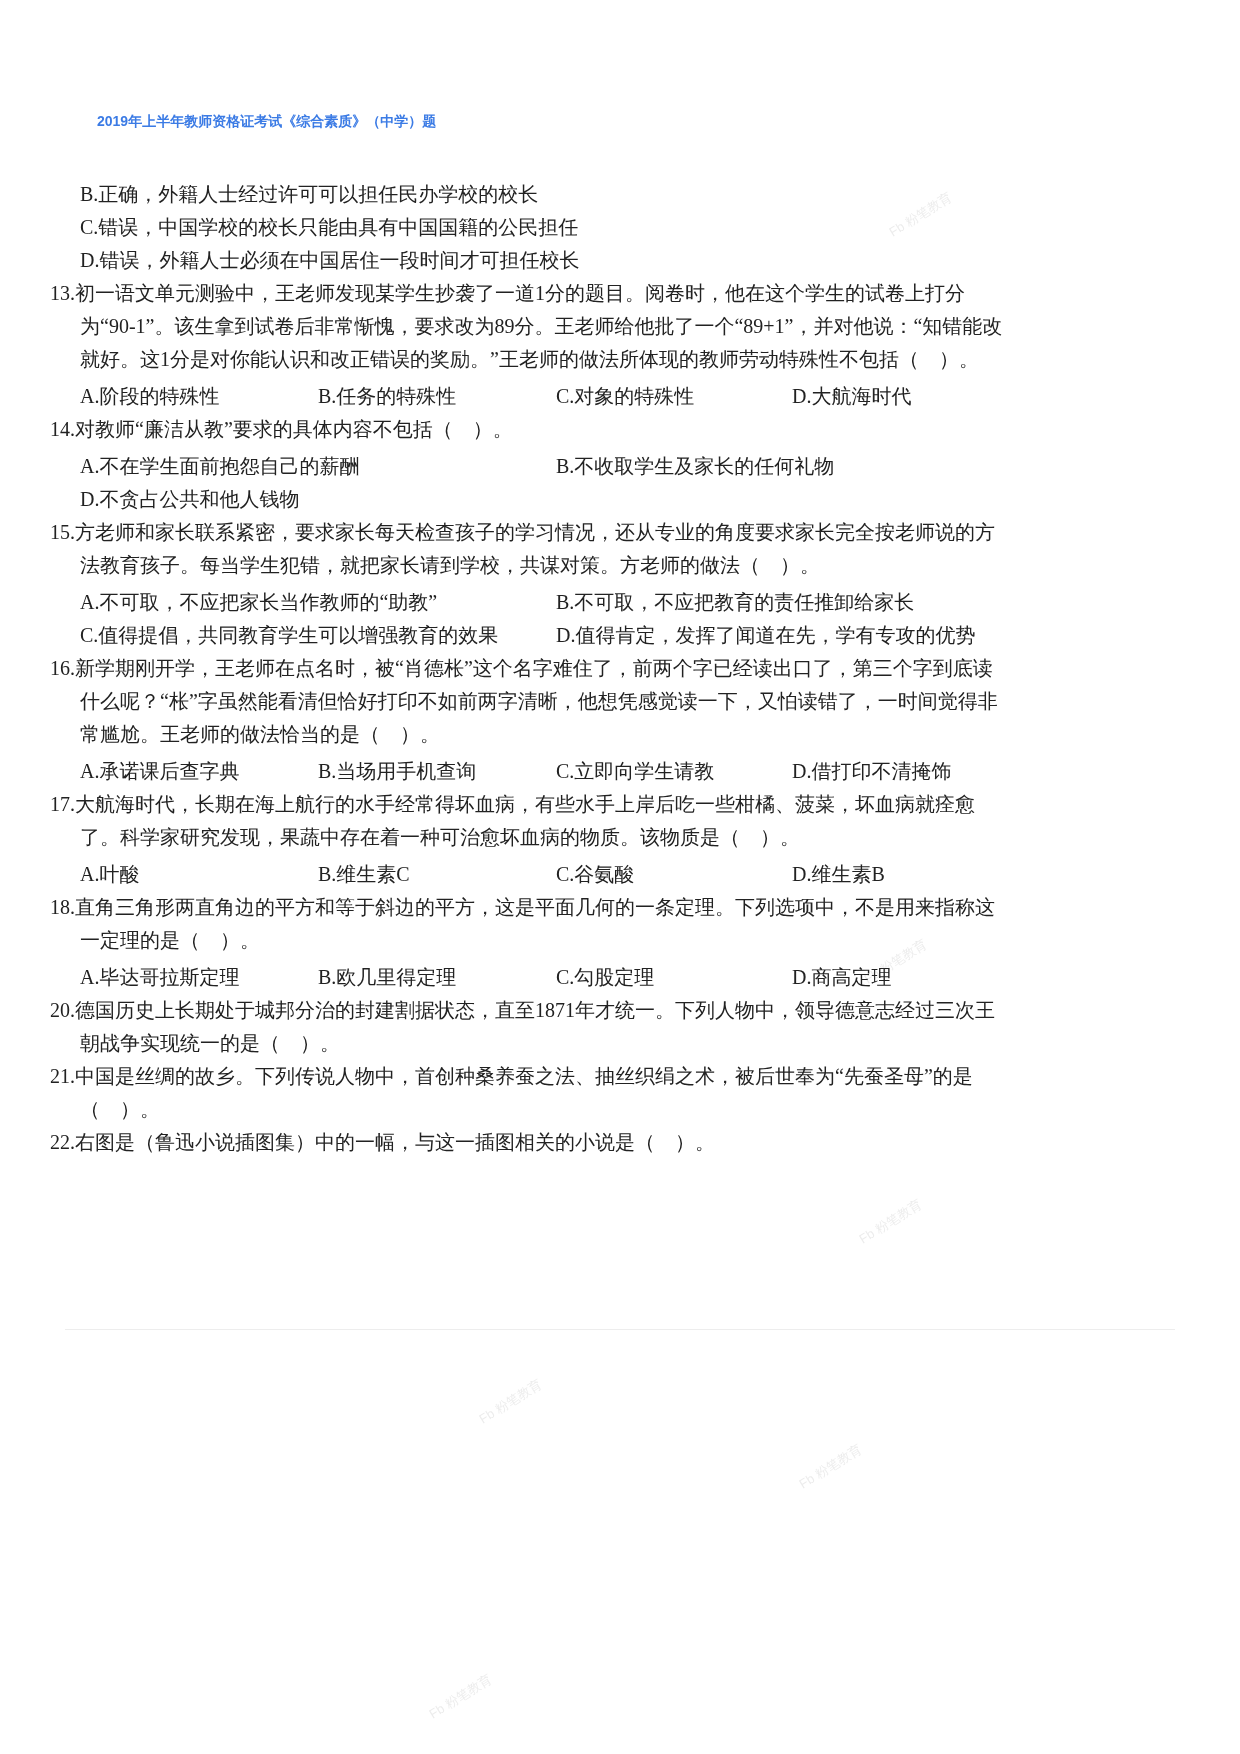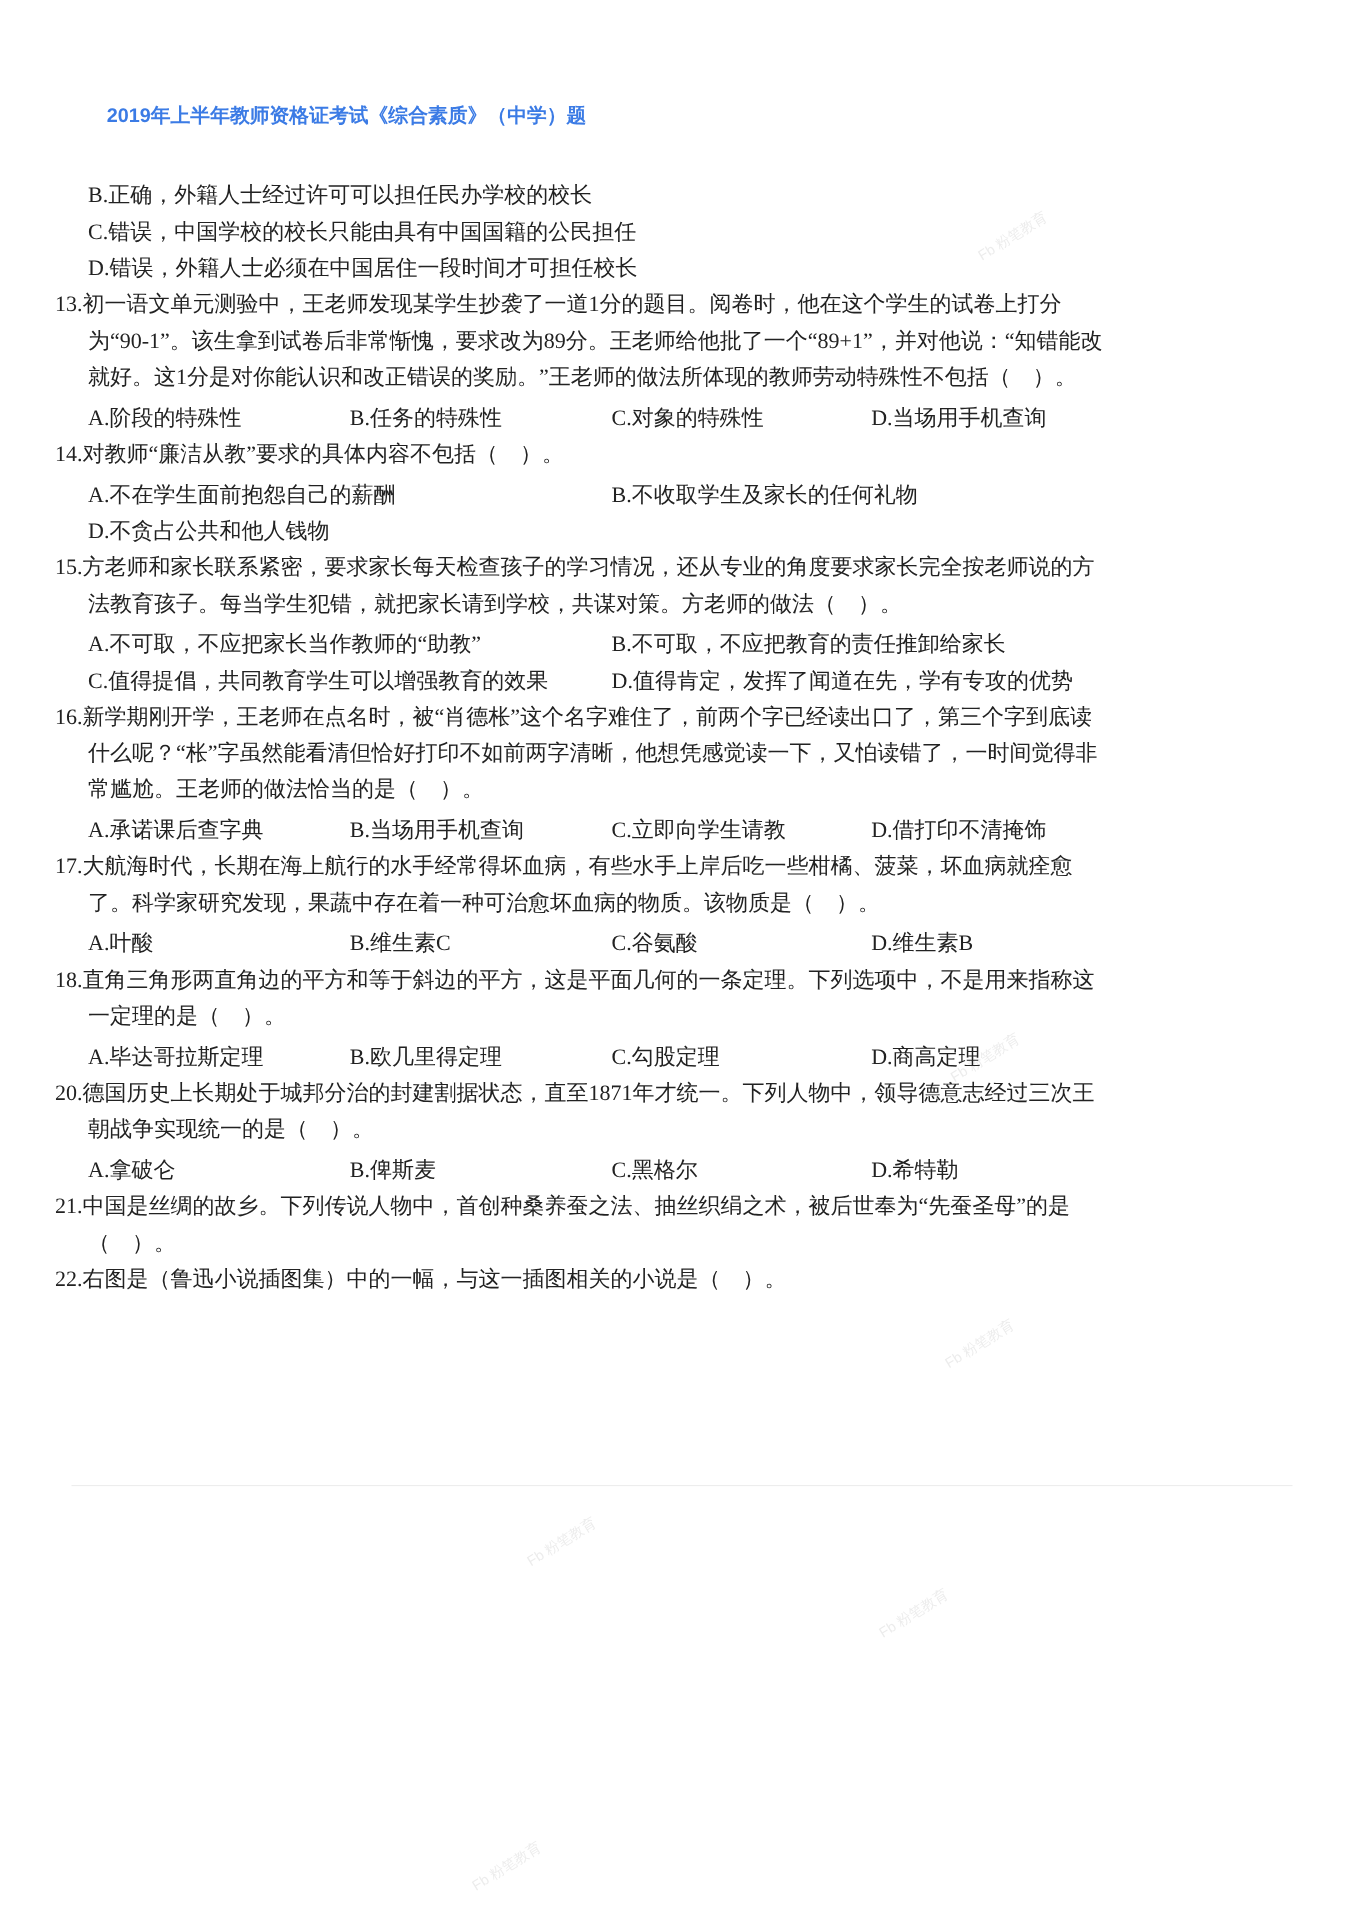--- a/index.html
+++ b/index.html
@@ -11,24 +11,24 @@
     box-sizing: border-box;
     padding-top: 92px;
     font-family: "Liberation Serif", "DejaVu Serif", serif;
     color: #222222;
     font-size: 20px;
     line-height: 33px;
     overflow: hidden;
   }
   .title {
     font-family: "Liberation Sans", "DejaVu Sans", sans-serif;
-    font-size: 18px;
+    font-size: 14px;
     font-weight: 600;
     color: #3B7BE5;
-    margin: 0 0 0 97px;
+    margin: 16px 0 0 97px;
     line-height: 26px;
   }
   .content { margin-left: 50px; width: 962px; }
   .orphan { margin-top: 44px; padding-left: 30px; }
   .opt-line { white-space: nowrap; }
   .question { margin: 0; }
   .q-text { padding-left: 30px; text-indent: -30px; }
   .q-num { }
   .options { display: grid; margin: 4px 0 0 30px; }
   .cols-4 { grid-template-columns: 238px 238px 236px 1fr; }
@@ -58,21 +58,21 @@
         <div class="opt-line">C.错误，中国学校的校长只能由具有中国国籍的公民担任</div>
         <div class="opt-line">D.错误，外籍人士必须在中国居住一段时间才可担任校长</div>
       </div>
     <div id="questions">
         <div class="question">
           <div class="q-text"><span class="q-num">13.</span><span>初一语文单元测验中，王老师发现某学生抄袭了一道1分的题目。阅卷时，他在这个学生的试卷上打分为“90-1”。该生拿到试卷后非常惭愧，要求改为89分。王老师给他批了一个“89+1”，并对他说：“知错能改就好。这1分是对你能认识和改正错误的奖励。”王老师的做法所体现的教师劳动特殊性不包括（　）。</span></div>
           <div class="options cols-4">
             <div class="opt">A.阶段的特殊性</div>
             <div class="opt">B.任务的特殊性</div>
             <div class="opt">C.对象的特殊性</div>
-            <div class="opt">D.当场用手机查询</div>
+            <div class="opt">D.大航海时代</div>
           </div>
         </div>
         <div class="question">
           <div class="q-text"><span class="q-num">14.</span><span>对教师“廉洁从教”要求的具体内容不包括（　）。</span></div>
           <div class="options cols-2">
             <div class="opt">A.不在学生面前抱怨自己的薪酬</div>
             <div class="opt">B.不收取学生及家长的任何礼物</div>
             <div class="opt">D.不贪占公共和他人钱物</div>
           </div>
         </div>
@@ -107,26 +107,20 @@
           <div class="q-text"><span class="q-num">18.</span><span>直角三角形两直角边的平方和等于斜边的平方，这是平面几何的一条定理。下列选项中，不是用来指称这一定理的是（　）。</span></div>
           <div class="options cols-4">
             <div class="opt">A.毕达哥拉斯定理</div>
             <div class="opt">B.欧几里得定理</div>
             <div class="opt">C.勾股定理</div>
             <div class="opt">D.商高定理</div>
           </div>
         </div>
         <div class="question">
           <div class="q-text"><span class="q-num">20.</span><span>德国历史上长期处于城邦分治的封建割据状态，直至1871年才统一。下列人物中，领导德意志经过三次王朝战争实现统一的是（　）。</span></div>
-          <div class="options cols-4">
-            <div class="opt">A.拿破仑</div>
-            <div class="opt">B.俾斯麦</div>
-            <div class="opt">C.黑格尔</div>
-            <div class="opt">D.希特勒</div>
-          </div>
         </div>
         <div class="question">
           <div class="q-text"><span class="q-num">21.</span><span>中国是丝绸的故乡。下列传说人物中，首创种桑养蚕之法、抽丝织绢之术，被后世奉为“先蚕圣母”的是（　）。</span></div>
         </div>
         <div class="question">
           <div class="q-text"><span class="q-num">22.</span><span>右图是（鲁迅小说插图集）中的一幅，与这一插图相关的小说是（　）。</span></div>
         </div>
       </div>
   </div>
 

